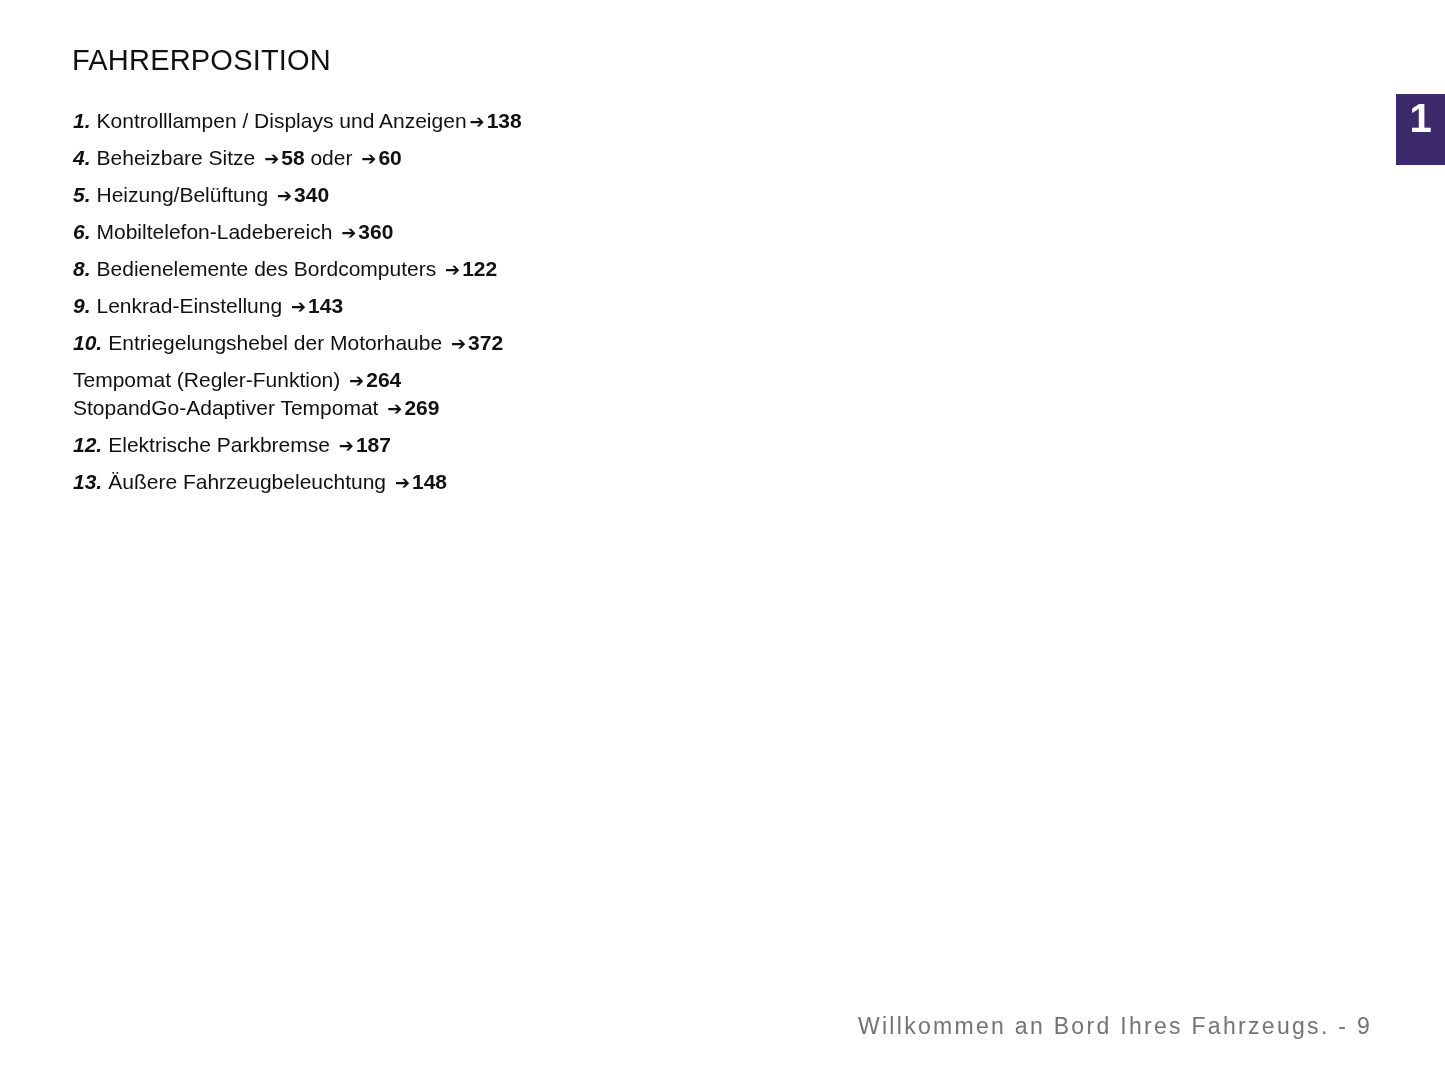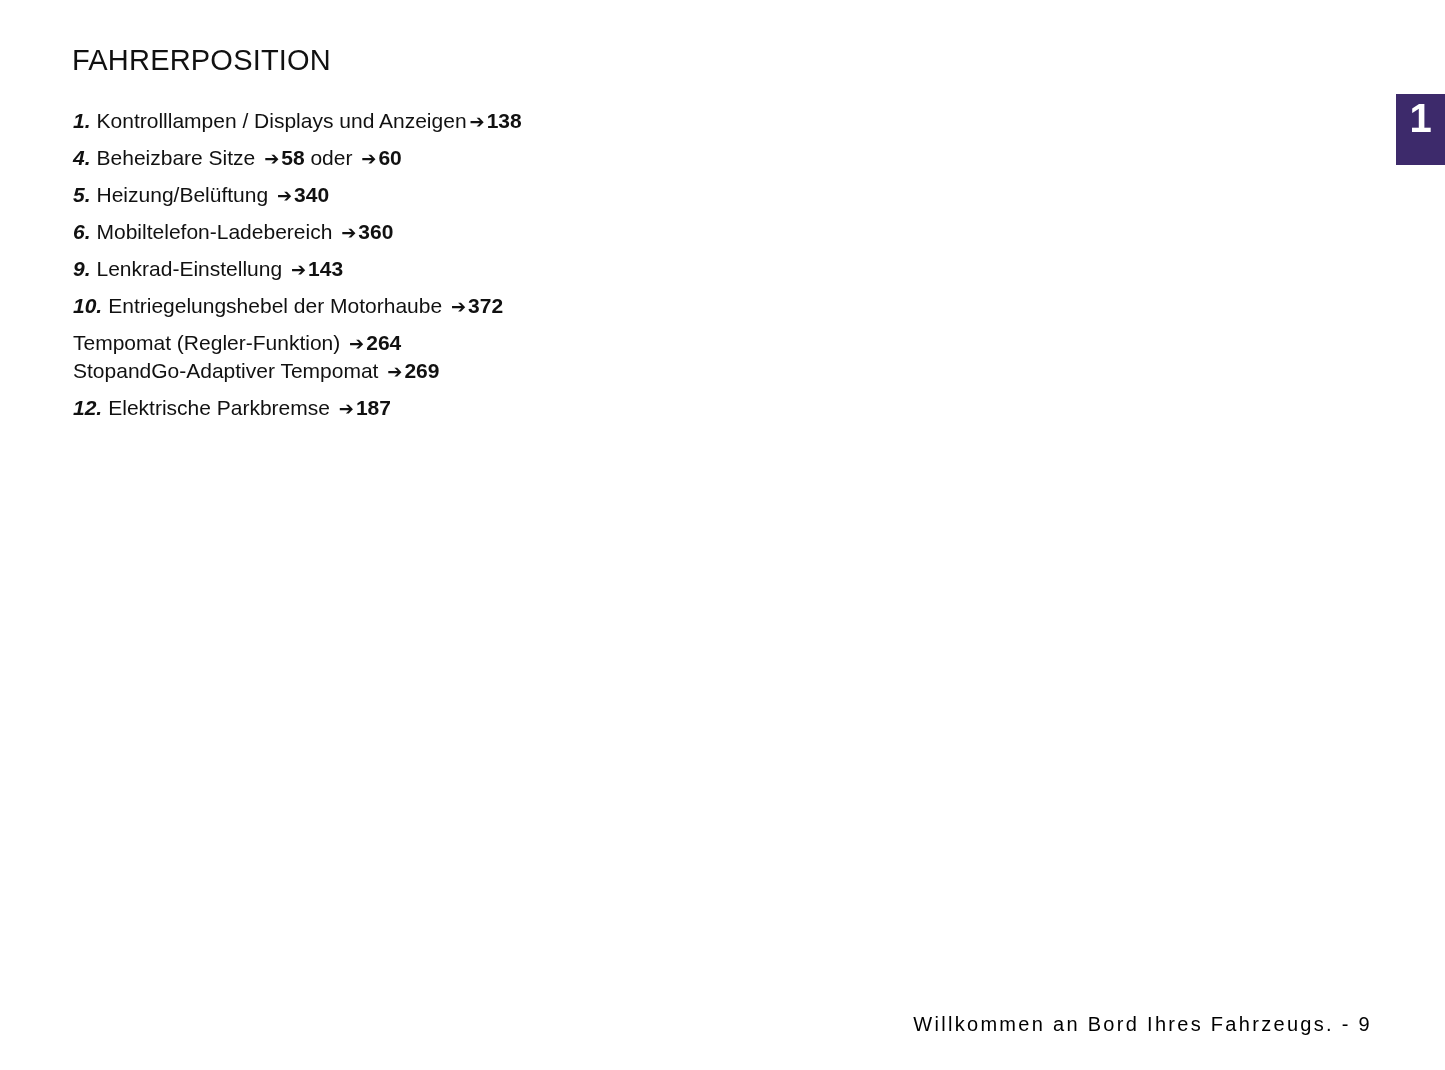--- a/index.html
+++ b/index.html
@@ -70,23 +70,23 @@
       display: flex;
       align-items: flex-start;
       justify-content: center;
       padding-top: 2px;
       box-sizing: border-box;
     }
     .footer {
       position: absolute;
       right: 73px;
       top: 1013px;
-      font-size: 20px;
+      font-size: 23px;
       letter-spacing: 2.3px;
-      color: #000000;
+      color: #737373;
       margin-left: 10px;
     }
   </style>
 </head>
 <body>
 
 <h1 class="page-title">FAHRERPOSITION</h1>
 
 <ul class="item-list">
   <li class="list-item">
@@ -95,31 +95,37 @@
   <li class="list-item">
     <span class="item-num">4.</span><span>Beheizbare Sitze</span> <span class="arrow">➔</span><span class="page-ref">58</span> <span>oder</span> <span class="arrow">➔</span><span class="page-ref">60</span>
   </li>
   <li class="list-item">
     <span class="item-num">5.</span><span>Heizung/Belüftung</span> <span class="arrow">➔</span><span class="page-ref">340</span>
   </li>
   <li class="list-item">
     <span class="item-num">6.</span><span>Mobiltelefon-Ladebereich</span> <span class="arrow">➔</span><span class="page-ref">360</span>
   </li>
   <li class="list-item">
+    <span class="item-num">8.</span><span>Bedienelemente des Bordcomputers</span> <span class="arrow">➔</span><span class="page-ref">122</span>
+  </li>
+  <li class="list-item">
     <span class="item-num">9.</span><span>Lenkrad-Einstellung</span> <span class="arrow">➔</span><span class="page-ref">143</span>
   </li>
   <li class="list-item">
     <span class="item-num">10.</span><span>Entriegelungshebel der Motorhaube</span> <span class="arrow">➔</span><span class="page-ref">372</span>
   </li>
   <li class="list-item">
     <span class="sub-line"><span>Tempomat (Regler-Funktion)</span> <span class="arrow">➔</span><span class="page-ref">264</span></span>
     <span class="sub-line"><span>StopandGo-Adaptiver Tempomat</span> <span class="arrow">➔</span><span class="page-ref">269</span></span>
   </li>
   <li class="list-item">
     <span class="item-num">12.</span><span>Elektrische Parkbremse</span> <span class="arrow">➔</span><span class="page-ref">187</span>
   </li>
+  <li class="list-item">
+    <span class="item-num">13.</span><span>Äußere Fahrzeugbeleuchtung</span> <span class="arrow">➔</span><span class="page-ref">148</span>
+  </li>
 </ul>
 
 <div class="chapter-tab">
   <span>1</span>
 </div>
 
 <div class="footer">Willkommen an Bord Ihres Fahrzeugs. - 9</div>
 
 </body></html>

